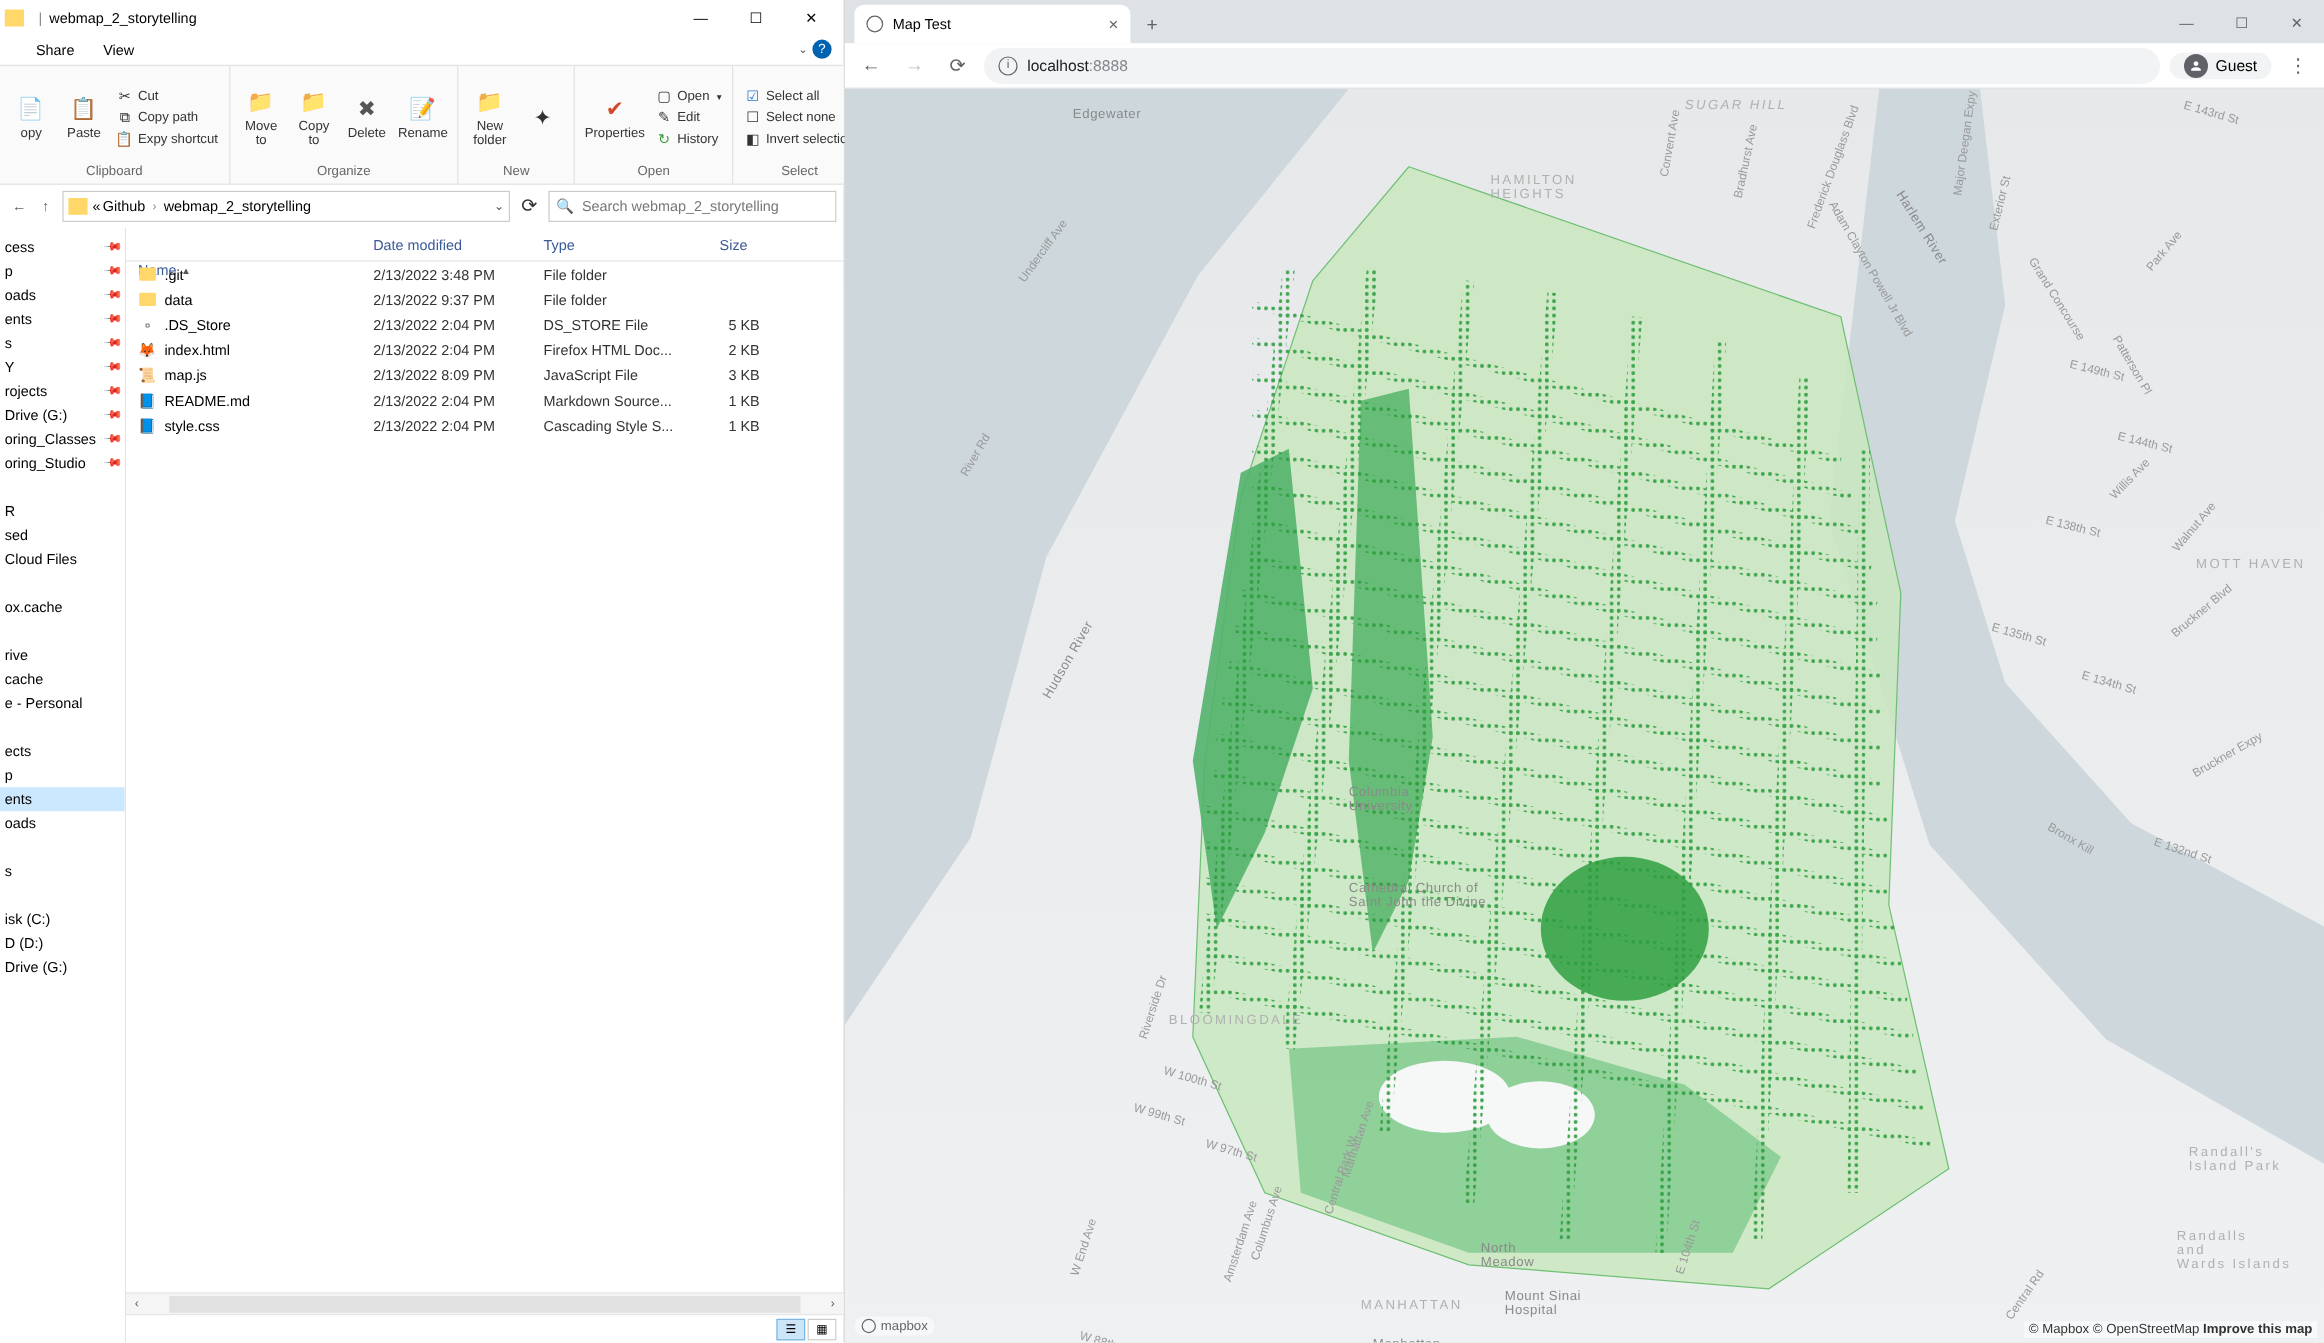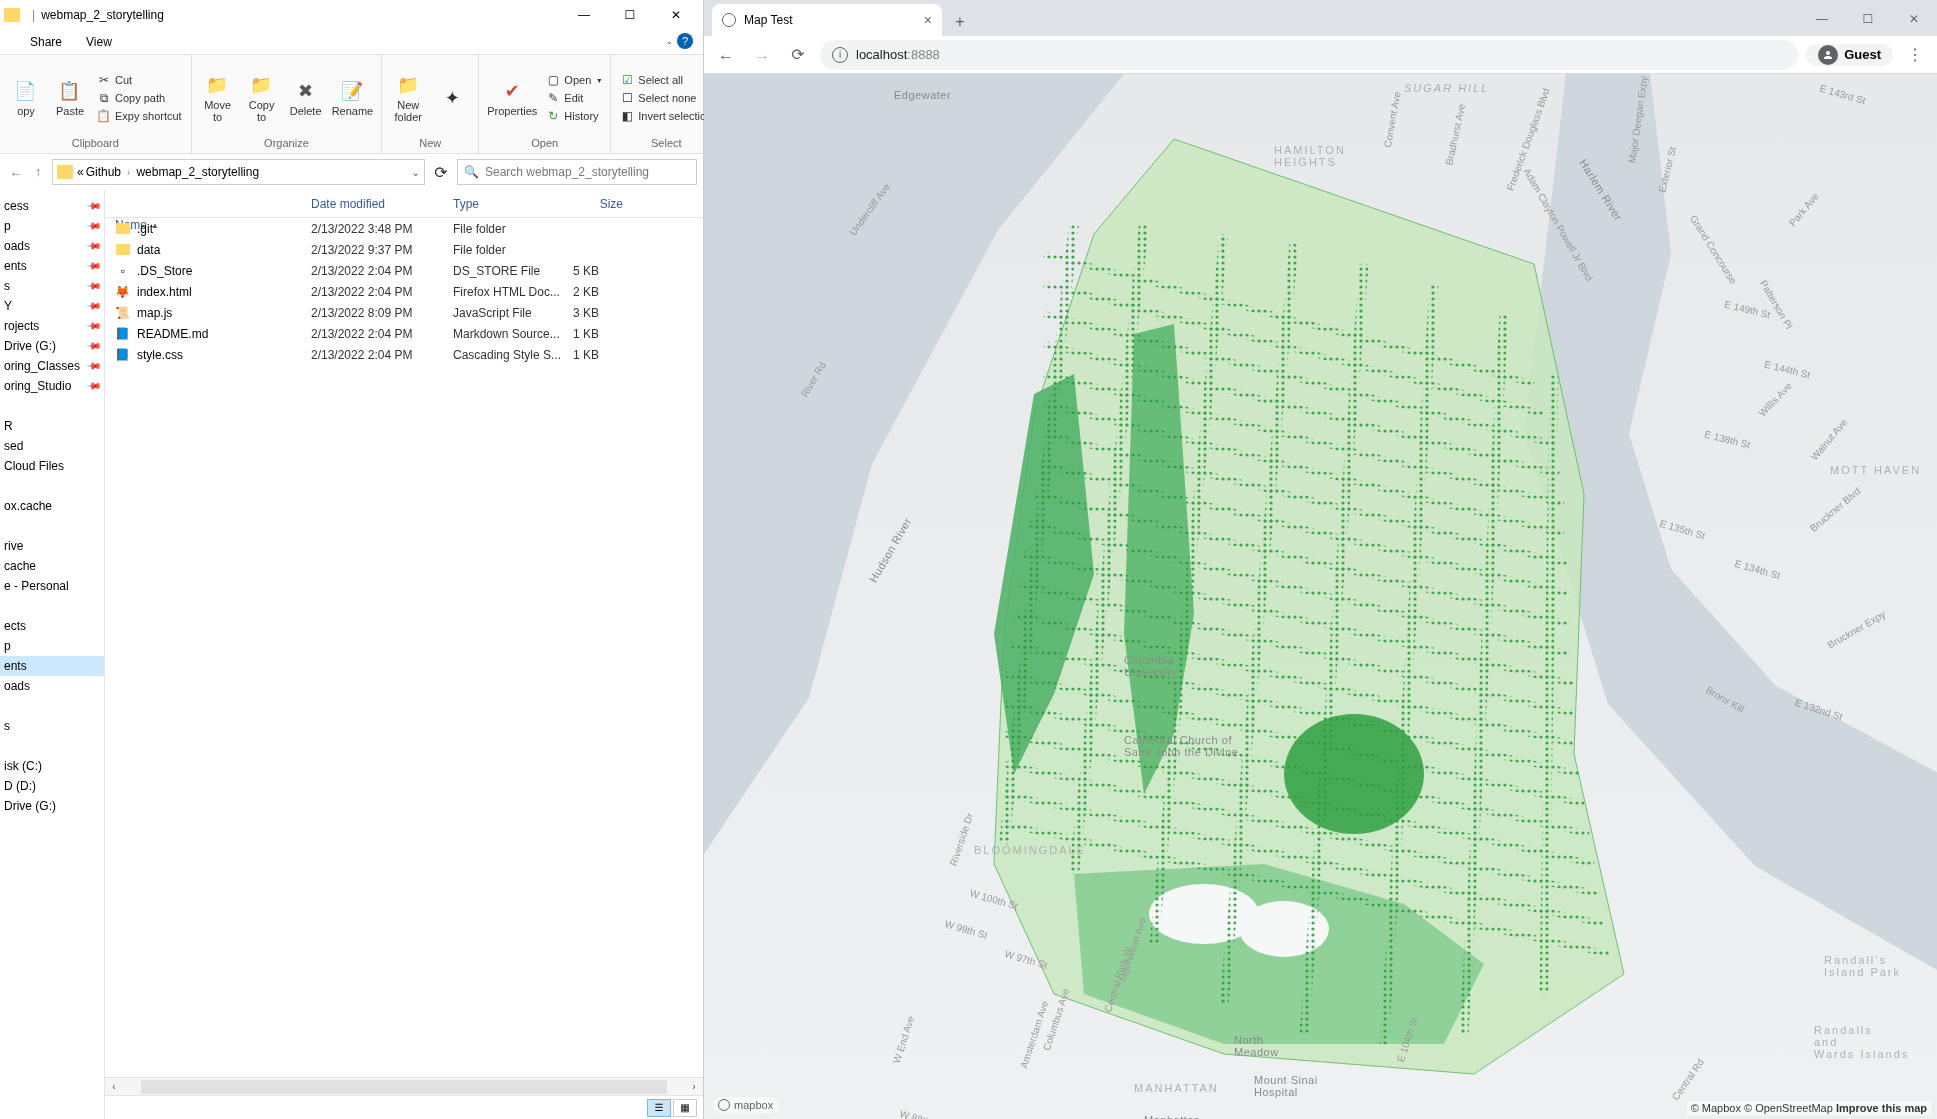--- a/index.html
+++ b/index.html
@@ -53,21 +53,21 @@
 .col-size { width: 70px; text-align: right; justify-content: flex-end;}
 .sort-arrow { font-size: 8px; color: #555; }
 
 .rows { flex: 1; overflow: auto; }
 .file-row { height: 21px; display: flex; align-items: center; font-size: 12px; padding-left: 10px; cursor: pointer; }
 .fname { width: 196px; display: flex; align-items: center; gap: 6px; }
 .ficon { width: 16px; height: 16px; display: inline-flex; align-items: center; justify-content: center; font-size: 12px; }
 .folder-icon { background: #ffd869; width: 14px; height: 11px; border-radius: 1px; }
 .fdate { width: 142px; color: #333; }
 .ftype { width: 120px; color: #333; overflow: hidden; text-overflow: ellipsis; white-space: nowrap;}
-.fsize { width: 60px; text-align: left; color: #333; }
+.fsize { width: 60px; text-align: right; color: #333; }
 
 .scroll-hint { height: 18px; border-top: 1px solid #e5e5e5; display: flex; align-items: center; background: #f5f5f5;}
 .scroll-hint .sb { flex: 1; height: 14px; margin: 0 18px; background: #e1e1e1; position: relative;}
 .scroll-hint .left, .scroll-hint .right { width: 18px; text-align: center; font-size: 10px; color: #555;}
 .statusbar { height: 24px; border-top: 1px solid #e5e5e5; display: flex; justify-content: flex-end; align-items: center; gap: 2px; padding-right: 6px; }
 .status-btn { width: 24px; height: 18px; border: 1px solid #ccc; display:flex; align-items:center; justify-content:center; font-size:10px; cursor:pointer;}
 .status-btn.active { background: #cde6f7; border-color: #7bb5e0;}
 
 
 .browser { flex: 1; display: flex; flex-direction: column; background: #dee1e6; }
@@ -80,21 +80,21 @@
 .win-controls { margin-left: auto; display: flex; }
 .bwc { width: 46px; height: 34px; display: flex; align-items: center; justify-content: center; color: #5f6368; cursor: pointer; font-size: 12px;}
 
 .addrbar { height: 38px; background: #fff; display: flex; align-items: center; padding: 0 8px; gap: 8px; border-bottom: 1px solid #dadce0;}
 .ab-btn { width: 28px; height: 28px; display: flex; align-items: center; justify-content: center; color: #5f6368; cursor: pointer; border-radius: 50%; font-size: 16px;}
 .ab-btn.disabled { color: #bdc1c6; }
 .urlbox { flex: 1; height: 30px; background: #f1f3f4; border-radius: 15px; display: flex; align-items: center; padding: 0 12px; font-size: 13px; gap: 8px;}
 .url-info { width: 16px; height: 16px; border: 1.5px solid #5f6368; border-radius: 50%; display: flex; align-items: center; justify-content: center; font-size: 10px; color: #5f6368;}
 .urltext .host { color: #202124; }
 .urltext .rest { color: #80868b; }
-.guest-chip { height: 22px; border-radius: 15px; background: #f1f3f4; display: flex; align-items: center; padding: 0 12px; gap: 6px; font-size: 13px; font-weight: bold;}
+.guest-chip { height: 22px; border-radius: 15px; background: #f1f3f4; display: flex; align-items: center; padding: 0 12px; gap: 6px; font-size: 13px;}
 .guest-avatar { width: 20px; height: 20px; border-radius: 50%; background: #5f6368; display: flex; align-items: center; justify-content: center;}
 .guest-avatar svg { fill: #fff; }
 
 .map-viewport { flex: 1; position: relative; overflow: hidden; background: linear-gradient(180deg, #e6e8ea 0%, #eef0f2 100%); }
 
 
 .water { position: absolute; background: #cdd7dc; }
 .land-label { position: absolute; font-size: 11px; color: #8a8a8a; letter-spacing: .5px; white-space: nowrap; }
 .land-label.area { color: #b0b0b0; letter-spacing: 2px; font-size: 11px; }
 .road-label { position: absolute; font-size: 10px; color: #9a9a9a; white-space: nowrap; }
@@ -555,21 +555,21 @@
         <line x1="590" y1="170" x2="520" y2="930" stroke-width="9"></line>
         <line x1="660" y1="190" x2="600" y2="960" stroke-width="9"></line>
         <line x1="730" y1="210" x2="680" y2="970" stroke-width="9"></line>
         <line x1="800" y1="240" x2="760" y2="960" stroke-width="9"></line>
         <line x1="850" y1="300" x2="840" y2="920" stroke-width="9"></line>
       </g>
     </svg>
 
     <div id="map-labels">
         <div class="land-label area" style="left: 700px; top: 8px; font-style: italic;">SUGAR HILL</div>
-        <div class="land-label area" style="left: 570px; top: 70px;">HAMILTON<br>HEIGHTS</div>
+        <div class="land-label area" style="left: 538px; top: 70px;">HAMILTON<br>HEIGHTS</div>
         <div class="land-label area" style="left: 1080px; top: 390px; margin-left: 46px;">MOTT HAVEN</div>
         <div class="land-label area" style="left: 430px; top: 1008px;">MANHATTAN</div>
         <div class="land-label area" style="left: 270px; top: 770px;">BLOOMINGDALE</div>
         <div class="land-label area" style="left: 1110px; top: 950px;">Randalls<br>and<br>Wards Islands</div>
         <div class="land-label area" style="left: 1120px; top: 880px;">Randall's<br>Island Park</div>
         <div class="land-label" style="left: 190px; top: 15px;">Edgewater</div>
         <div class="land-label" style="left: 150px; top: 470px; transform: rotate(-60deg);">Hudson River</div>
         <div class="land-label" style="left: 862px; top: 110px; transform: rotate(58deg);">Harlem River</div>
         <div class="land-label" style="left: 420px; top: 580px;">Columbia<br>University</div>
         <div class="land-label" style="left: 420px; top: 660px;">Cathedral Church of<br>Saint John the Divine</div>

